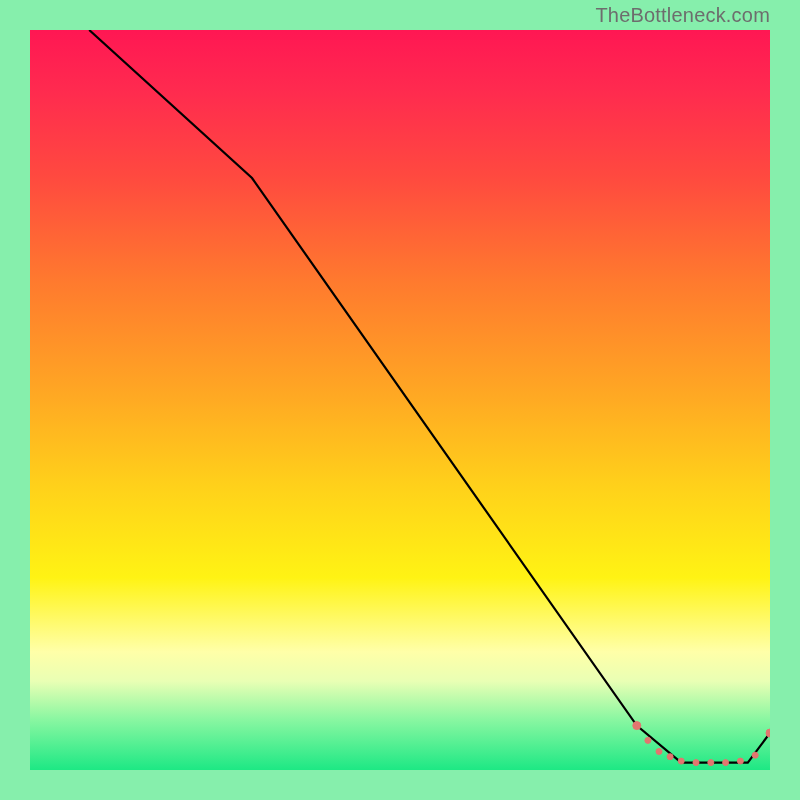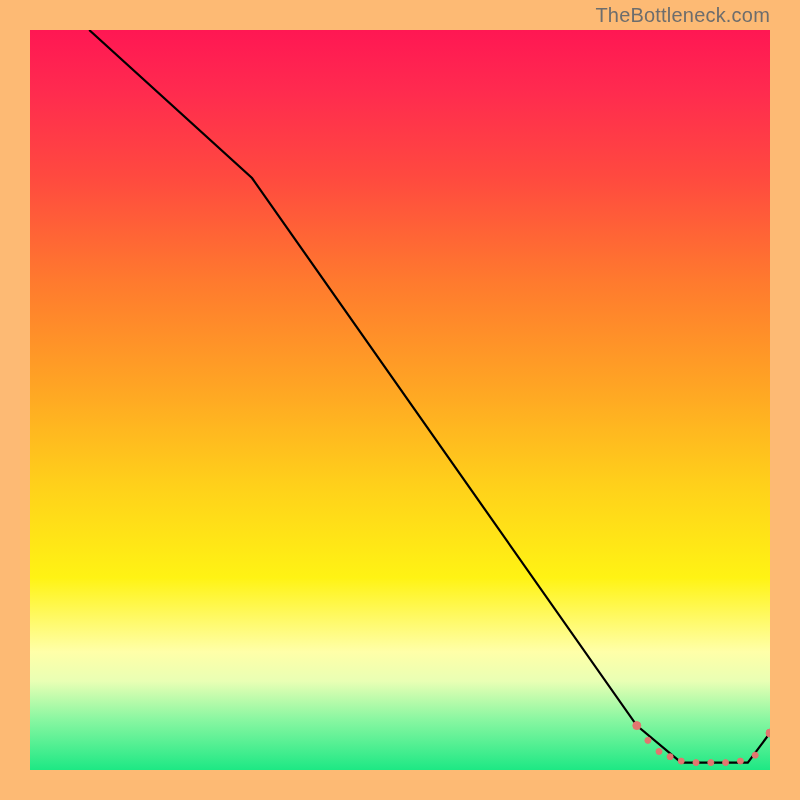--- a/index.html
+++ b/index.html
@@ -8,21 +8,21 @@
     width: 800px;
     height: 800px;
     background: #000;
     overflow: hidden;
     font-family: Arial, Helvetica, sans-serif;
   }
   .frame {
     position: relative;
     width: 800px;
     height: 800px;
-    background: #fdba74;
+    background: #86efac;
   }
   .plot {
     position: absolute;
     left: 30px;
     top: 30px;
     width: 740px;
     height: 740px;
     
     background: linear-gradient(
       to bottom,

